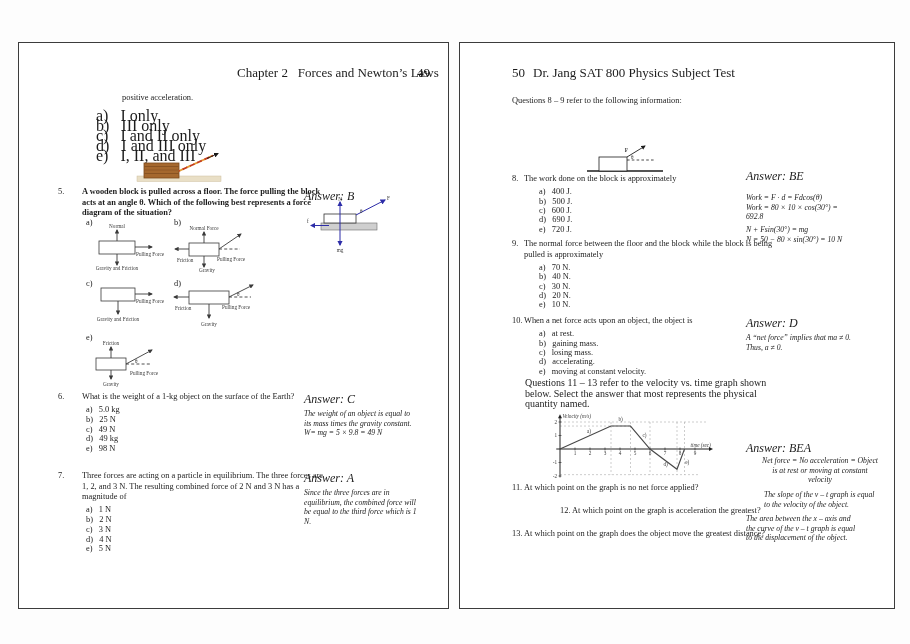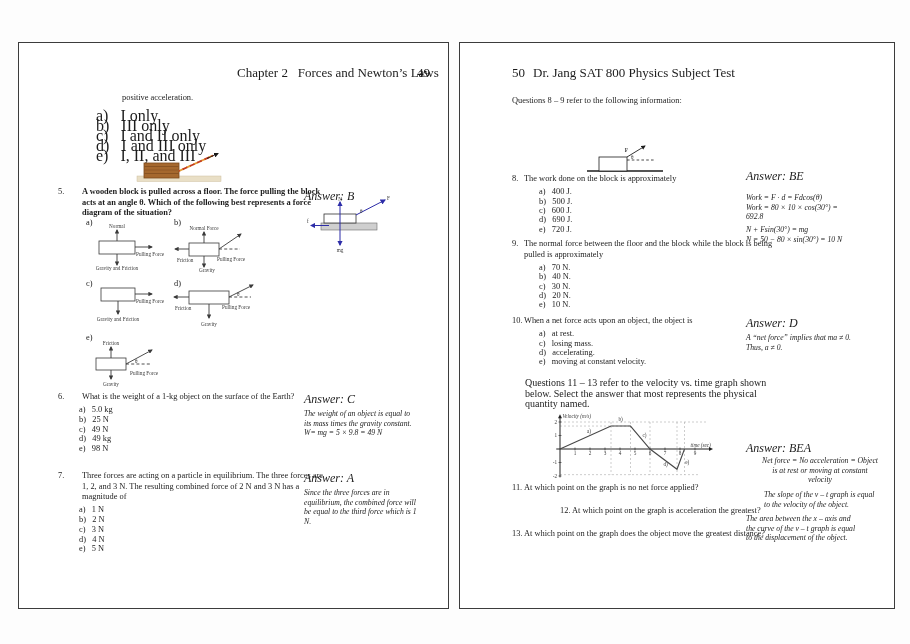--- a/index.html
+++ b/index.html
@@ -8,21 +8,21 @@
   .page{position:absolute;background:#fff;border:1px solid #3c3c3c;}
   .t{position:absolute;}
   .pre{white-space:pre;}
   .hdr{font-size:13px;}
   .q{position:absolute;font-size:8.4px;}
   .qnum{position:absolute;left:0;top:0;}
   .qtext{margin:0;line-height:10.6px;}
   .pl .qtext{margin-left:24px;}
   .pr .qtext{margin-left:12px;}
   .opts{margin-top:2.5px;line-height:9.8px;}
-  .pl .opts{margin-left:21px;}
+  .pl .opts{margin-left:28px;}
   .pr .opts{margin-left:27px;line-height:9.4px;}
   .opts div{white-space:pre;}
   .lead{font-size:8.4px;}
   .ans{font-style:italic;font-size:12px;}
   .note{font-style:italic;font-size:7.7px;line-height:9.7px;}
   .note div{margin:0;}
   .dlab{position:absolute;font-size:8.4px;}
   svg{position:absolute;overflow:visible;}
   svg text{font-family:"Liberation Serif","DejaVu Serif",serif;font-size:5.2px;fill:#3a3a3a;}
 </style>
@@ -279,20 +279,21 @@
       <div>d)   20 N.</div>
       <div>e)   10 N.</div>
     </div>
   </div>
 
   <div class="q" style="left:52px;top:273px;width:280px;">
     <span class="qnum">10.</span>
     <p class="qtext" style="width:258px;">When a net force acts upon an object, the object is</p>
     <div class="opts">
       <div>a)   at rest.</div>
+      <div>b)   gaining mass.</div>
       <div>c)   losing mass.</div>
       <div>d)   accelerating.</div>
       <div>e)   moving at constant velocity.</div>
     </div>
   </div>
   <div class="t ans" style="left:286px;top:273px;">Answer: D</div>
   <div class="t note" style="left:286px;top:290px;width:145px;">
     <div>A “net force” implies that ma ≠ 0.</div>
     <div>Thus, a ≠ 0.</div>
   </div>

